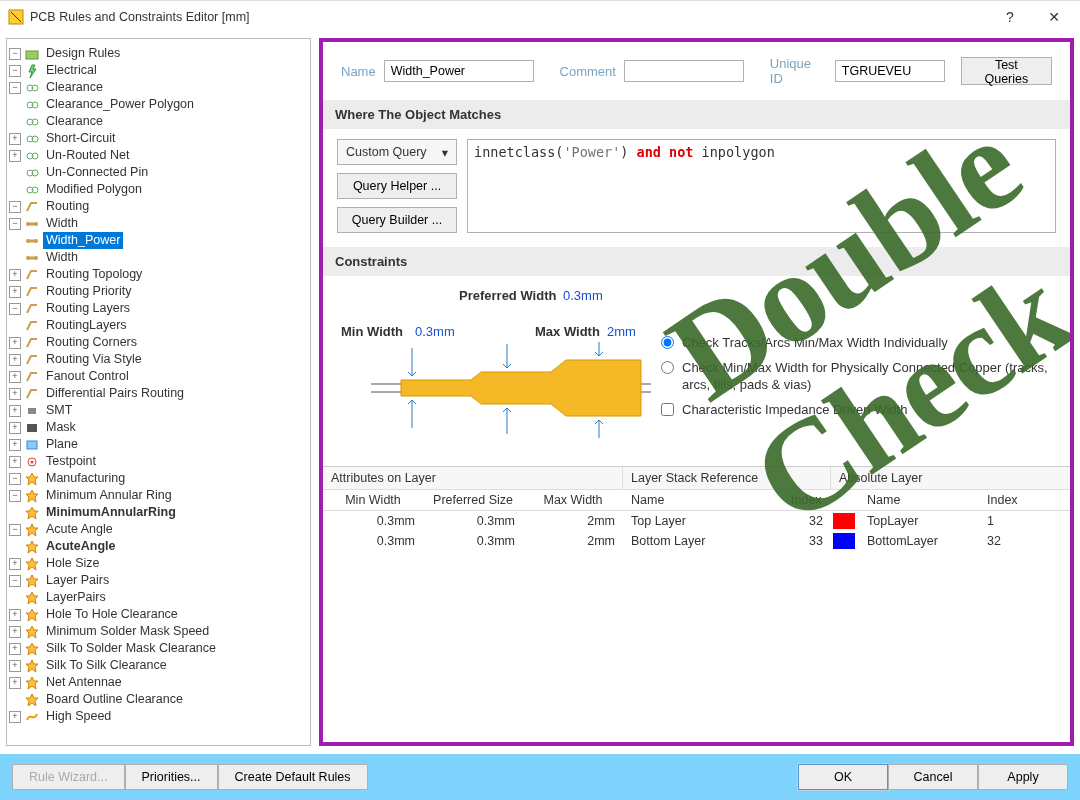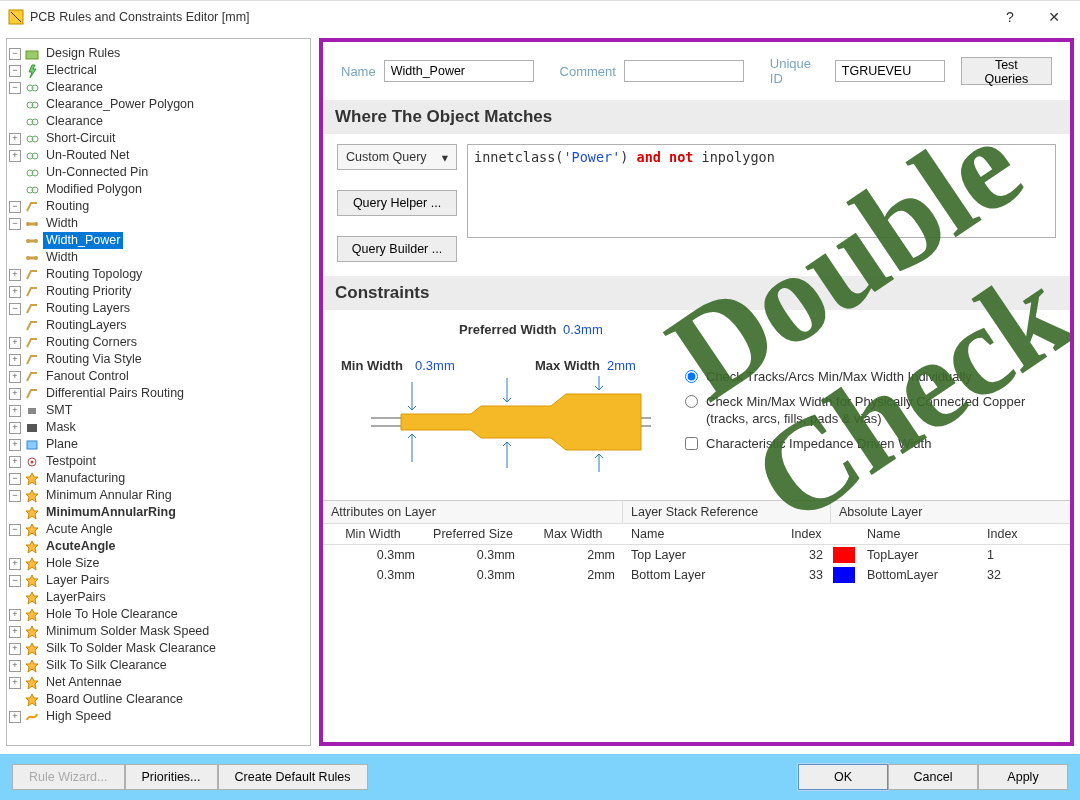--- a/index.html
+++ b/index.html
@@ -21,29 +21,29 @@
   .tlabel { padding: 0 3px; }
   .selected { background: #0078d7; color: #fff; }
   .bold { font-weight: 600; }
   .d0 { padding-left: 4px; } .d1 { padding-left: 22px; } .d2 { padding-left: 40px; }
   .d3 { padding-left: 58px; }
 
   .form-row { display: flex; align-items: center; padding: 14px 18px 14px 18px; gap: 8px; }
   .lbl-blue { color: #7aa5c2; font-size: 13px; }
   .txt { border: 1px solid #b0b0b0; height: 22px; padding: 2px 6px; font-size: 12.5px; font-family: inherit; }
   .btn { border: 1px solid #b0b0b0; background: #eee; padding: 0 10px; height: 26px; font-size: 12.5px; cursor: pointer; font-family: inherit; }
-  .section-hdr { background: #ececec; padding: 7px 12px; font-weight: 600; font-size: 17px; }
+  .section-hdr { background: #ececec; padding: 7px 12px; font-weight: 600; font-size: 13px; }
 
   .match-body { padding: 10px 14px 14px 14px; display: flex; align-items: flex-start; gap: 10px; }
-  .match-left { display: flex; flex-direction: column; gap: 20px; }
+  .match-left { display: flex; flex-direction: column; gap: 8px; }
   .dropdown { border: 1px solid #b0b0b0; background: #f6f6f6; height: 26px; width: 120px; display: flex; align-items: center; padding: 0 8px; justify-content: space-between; }
   .qbox { flex: 1; border: 1px solid #b0b0b0; height: 94px; padding: 4px 6px; font-family: Consolas, monospace; font-size: 13.5px; }
-  .q-blue { color: #1d4ed8; } .q-red { color: #d00; font-weight: 600; }
-
-  .constraints-body { padding: 12px 18px 8px 18px; display: flex; gap: 24px; }
+  .q-blue { color: #737373; } .q-red { color: #d00; font-weight: 600; }
+
+  .constraints-body { padding: 12px 18px 8px 18px; display: flex; }
   .track-fig { position: relative; width: 320px; height: 170px; }
   .fig-lbl { position: absolute; font-weight: 600; font-size: 13px; }
   .fig-val { position: absolute; color: #1a4fd1; font-size: 13px; }
   .check-col { flex: 1; padding-top: 46px; }
   .radio-row, .check-row { display: flex; align-items: flex-start; gap: 8px; margin-bottom: 8px; font-size: 13px; line-height: 17px; }
   .radio-row input, .check-row input { margin-top: 2px; }
 
   .table-wrap { border-top: 1px solid #ccc; }
   .thead1 { display: flex; background: #f7f7f7; border-bottom: 1px solid #ddd; font-size: 12.5px; }
   .thead1 > div { padding: 4px 8px; border-right: 1px solid #ddd; }

